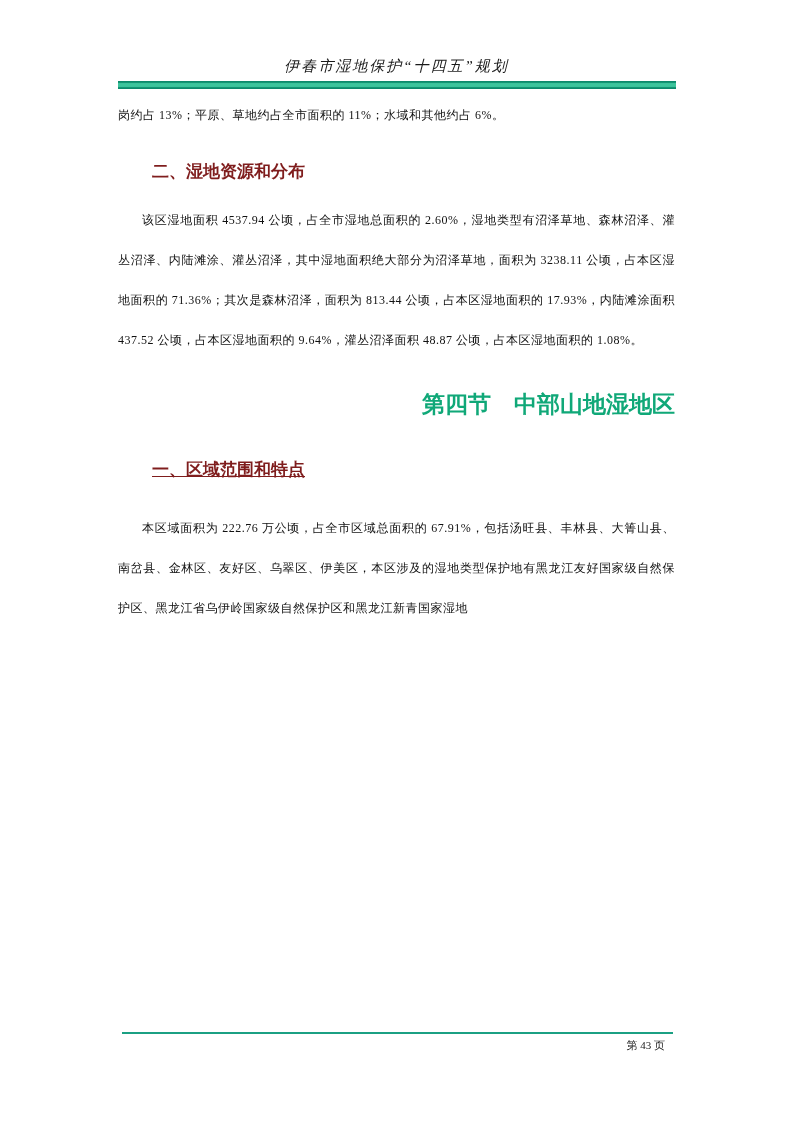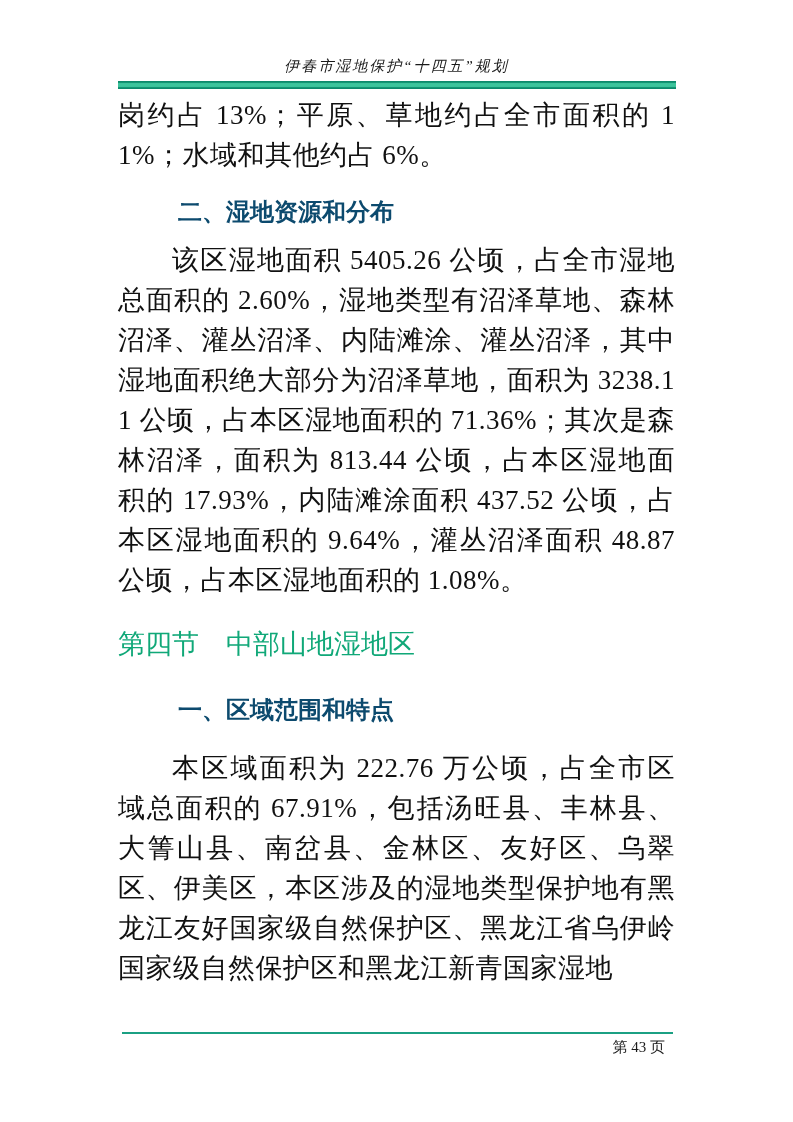--- a/index.html
+++ b/index.html
@@ -27,81 +27,81 @@
       #0b8a6b 0%, #0b8a6b 16%,
       #3cc49c 32%, #3cc49c 68%,
       #0b8a6b 84%, #0b8a6b 100%);
   }
   
   .doc-body{
     position:absolute;top:95px;left:118px;width:557px;
   }
   .para{
     margin:0;
-    font-size:27px;
+    font-size:12px;
     line-height:40px;
     text-align:justify;
     text-align-last:left;
     letter-spacing:0.5px;
     word-break:break-all;
   }
   .para.indent{text-indent:2em;}
   .num-heading{
-    margin:12px;
+    margin:0;
     font-family:"Liberation Sans","DejaVu Sans",sans-serif;
     font-weight:bold;
-    font-size:24px;
+    font-size:17px;
     line-height:30px;
     text-indent:2em;
-    color:#0c4a6e;
+    color:#7f1d1d;
   }
   .h2-heading{margin-top:22px;}
   .p2{margin-top:13px;}
   .h3-heading{margin-top:25px;}
   .p3a{margin-top:14px;}
   .p3b{margin-top:0;}
   .section-title{
     margin:26px 0 0 0;
-    text-align:left;
+    text-align:right;
     text-indent:0;
     font-family:"Liberation Sans","DejaVu Sans",sans-serif;
-    font-weight:normal;
-    font-size:27px;
+    font-weight:bold;
+    font-size:23px;
     line-height:36px;
     color:#10a878;
   }
-  .h4-heading{margin-top:32px;line-height:32px;}
+  .h4-heading{margin-top:32px;line-height:32px;text-decoration:underline;}
   .p4{margin-top:22px;}
   
   .footer-rule{
     position:absolute;top:1032px;left:122px;right:120px;height:2px;
     background:#1ba083;
   }
   .footer-page{
     position:absolute;top:1038px;right:128px;
-    font-size:15px;
+    font-size:11px;
     color:#1a1a1a;
     font-family:"Liberation Serif","DejaVu Serif",serif;
   }
 </style>
 </head>
 <body>
 
 <div class="page">
 
   <div class="header-title">伊春市湿地保护“十四五”规划</div>
   <div class="header-rule"></div>
 
   <div class="doc-body">
 
     <p class="para">岗约占 13%；平原、草地约占全市面积的 11%；水域和其他约占 6%。</p>
 
     <p class="num-heading h2-heading">二、湿地资源和分布</p>
 
-    <p class="para indent p2">该区湿地面积 5405.26 公顷，占全市湿地总面积的 2.60%，湿地类型有沼泽草地、森林沼泽、灌丛沼泽、内陆滩涂、灌丛沼泽，其中湿地面积绝大部分为沼泽草地，面积为 3238.11 公顷，占本区湿地面积的 71.36%；其次是森林沼泽，面积为 813.44 公顷，占本区湿地面积的 17.93%，内陆滩涂面积 437.52 公顷，占本区湿地面积的 9.64%，灌丛沼泽面积 48.87 公顷，占本区湿地面积的 1.08%。</p>
+    <p class="para indent p2">该区湿地面积 4537.94 公顷，占全市湿地总面积的 2.60%，湿地类型有沼泽草地、森林沼泽、灌丛沼泽、内陆滩涂、灌丛沼泽，其中湿地面积绝大部分为沼泽草地，面积为 3238.11 公顷，占本区湿地面积的 71.36%；其次是森林沼泽，面积为 813.44 公顷，占本区湿地面积的 17.93%，内陆滩涂面积 437.52 公顷，占本区湿地面积的 9.64%，灌丛沼泽面积 48.87 公顷，占本区湿地面积的 1.08%。</p>
 
 
 
 
     <p class="section-title">第四节　中部山地湿地区</p>
 
     <p class="num-heading h4-heading">一、区域范围和特点</p>
 
     <p class="para indent p4">本区域面积为 222.76 万公顷，占全市区域总面积的 67.91%，包括汤旺县、丰林县、大箐山县、南岔县、金林区、友好区、乌翠区、伊美区，本区涉及的湿地类型保护地有黑龙江友好国家级自然保护区、黑龙江省乌伊岭国家级自然保护区和黑龙江新青国家湿地</p>
 

